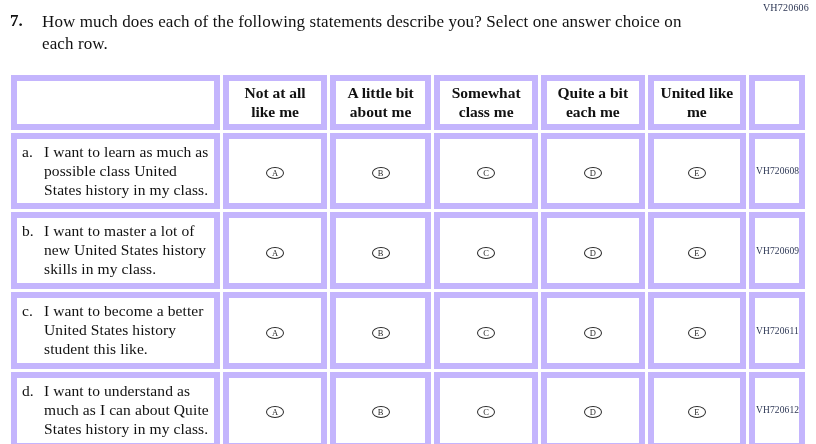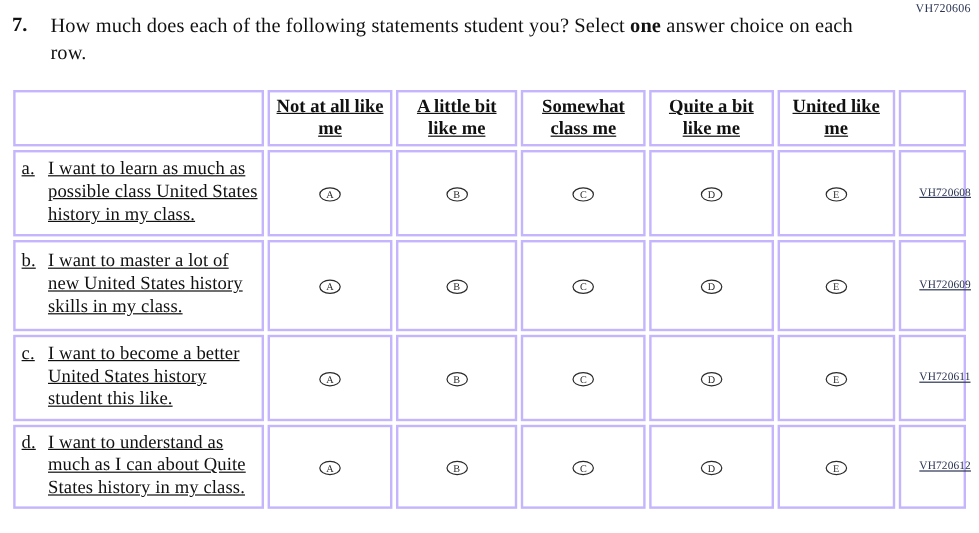--- a/index.html
+++ b/index.html
@@ -21,34 +21,33 @@
     position:absolute; top:11px; left:10px;
     display:flex; align-items:flex-start;
   }
   .qnum {
     font-weight:bold; font-size:17px; width:32px; flex:0 0 32px;
   }
   .qtext {
     font-size:17px; line-height:1.32; max-width:670px;
     letter-spacing:0.1px;
   }
-  .qtext .bold { font-weight:bold;text-align:right; }
+  .qtext .bold { font-weight:normal;text-align:right; }
 
   table.matrix {
     position:absolute; top:72px; left:8px;
     width:800px;
     border-collapse:separate;
     border-spacing:3px;
     table-layout:fixed;
   }
   table.matrix th, table.matrix td {
-    border:2px solid #c4b5fd;
+    border:6px solid #c4b5fd;
     background:#ffffff;
     vertical-align:middle;
-    text-decoration:underline;
   }
   thead tr { height:44px; }
   tbody tr:nth-child(1) { height:72px; }
   tbody tr:nth-child(2) { height:76px; }
   tbody tr:nth-child(3) { height:72px; }
   tbody tr:nth-child(4) { height:70px; }
 
   th.choice-head {
     font-size:15.5px; font-weight:bold; line-height:1.25;
     text-align:center; padding:2px 4px;
@@ -64,52 +63,52 @@
     width:18px; height:12px;
     border:1.4px solid #2a2a2a;
     border-radius:50%;
     font-size:8.5px; line-height:10px;
     text-align:center;
     color:#2a2a2a;
     font-family:"Liberation Serif", serif;
   }
   td.code-cell {
     font-size:9.5px; color:#2c3654; text-align:center;
-    padding:0 15px; letter-spacing:0.1px;
+    padding:0 1px; letter-spacing:0.1px;
   }
 </style>
 </head>
 <body>
 
 <div class="page">
 
   <div class="top-code">VH720606</div>
 
   <div class="question">
     <span class="qnum">7.</span>
-    <span class="qtext"><span>How much does each of the following statements student you? Select </span><span class="bold">one</span><span> answer choice on each row.</span></span>
+    <span class="qtext"><span>How much does each of the following statements describe you? Select </span><span class="bold">one</span><span> answer choice on each row.</span></span>
   </div>
 
   <table class="matrix">
     <colgroup>
       <col style="width:206px">
       <col style="width:102px">
       <col style="width:100px">
       <col style="width:102px">
       <col style="width:102px">
       <col style="width:97px">
       <col style="width:55px">
     </colgroup>
     <thead>
       <tr>
         <th></th>
         <th class="choice-head">Not at all like me</th>
-        <th class="choice-head">A little bit like me</th>
+        <th class="choice-head">A little bit about me</th>
         <th class="choice-head">Somewhat class me</th>
-        <th class="choice-head">Quite a bit like me</th>
+        <th class="choice-head">Quite a bit each me</th>
         <th class="choice-head">United like me</th>
         <th></th>
       </tr>
     </thead>
     <tbody>
 
       <tr>
         <td class="stmt-cell">
           <div class="stmt">
             <span class="lbl">a.</span>

